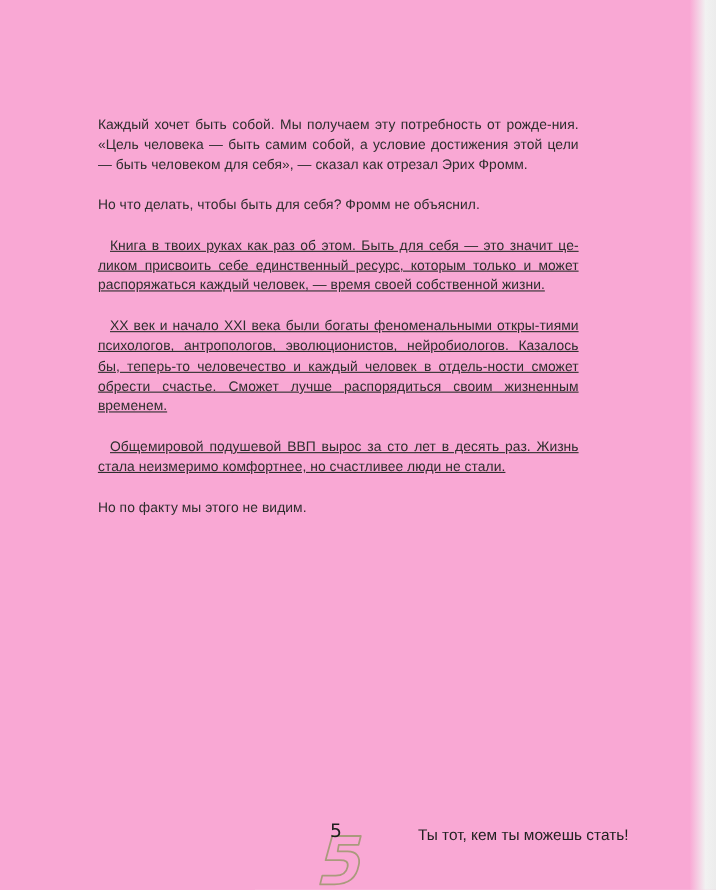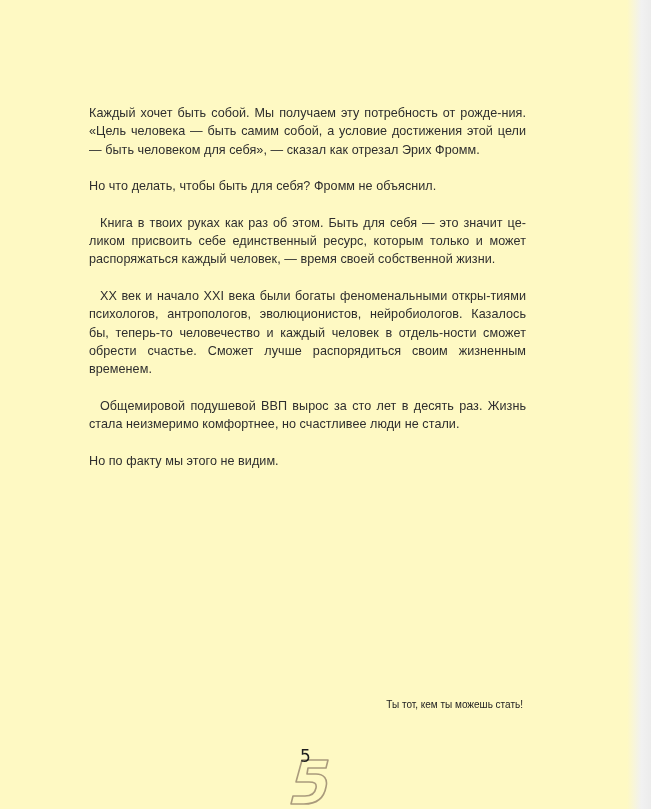--- a/index.html
+++ b/index.html
@@ -12,21 +12,21 @@
       height: 809px;
       position: relative;
       overflow: hidden;
       font-family: "Liberation Sans", sans-serif;
     }
     .page {
       position: absolute;
       left: 0; top: 0;
       width: 651px;
       height: 809px;
-      background: #fef9c3;
+      background: #f9a8d4;
     }
     .gutter-shadow {
       position: absolute;
       top: 0;
       right: 0;
       width: 24px;
       height: 809px;
       background: linear-gradient(to right, rgba(255,255,255,0) 0%, #f1f1f1 60%, #ececec 100%);
     }
     .text-column {
@@ -40,20 +40,21 @@
       letter-spacing: 0.05px;
     }
     .para {
       margin: 0 0 18.3px 0;
       text-align: justify;
       text-align-last: left;
       hyphens: manual;
     }
     .para.indent {
       text-indent: 11px;
+      text-decoration: underline;
     }
     .footer-number {
       position: absolute;
       left: 288px;
       top: 748px;
       width: 50px;
       height: 58px;
     }
     .footer-number svg {
       position: absolute;
@@ -65,24 +66,24 @@
       left: 12px;
       top: 0px;
       font-size: 17px;
       line-height: 17px;
       color: #1e1e1e;
       font-family: "DejaVu Sans", sans-serif;
     }
     .running-footer {
       position: absolute;
       left: 380px;
-      top: 699px;
+      top: 751px;
       width: 143px;
       text-align: right;
-      font-size: 10px;
+      font-size: 14px;
       color: #222222;
       white-space: nowrap;
     }
   </style>
 </head>
 <body>
 
 <div class="page">
 
   <div class="text-column">

